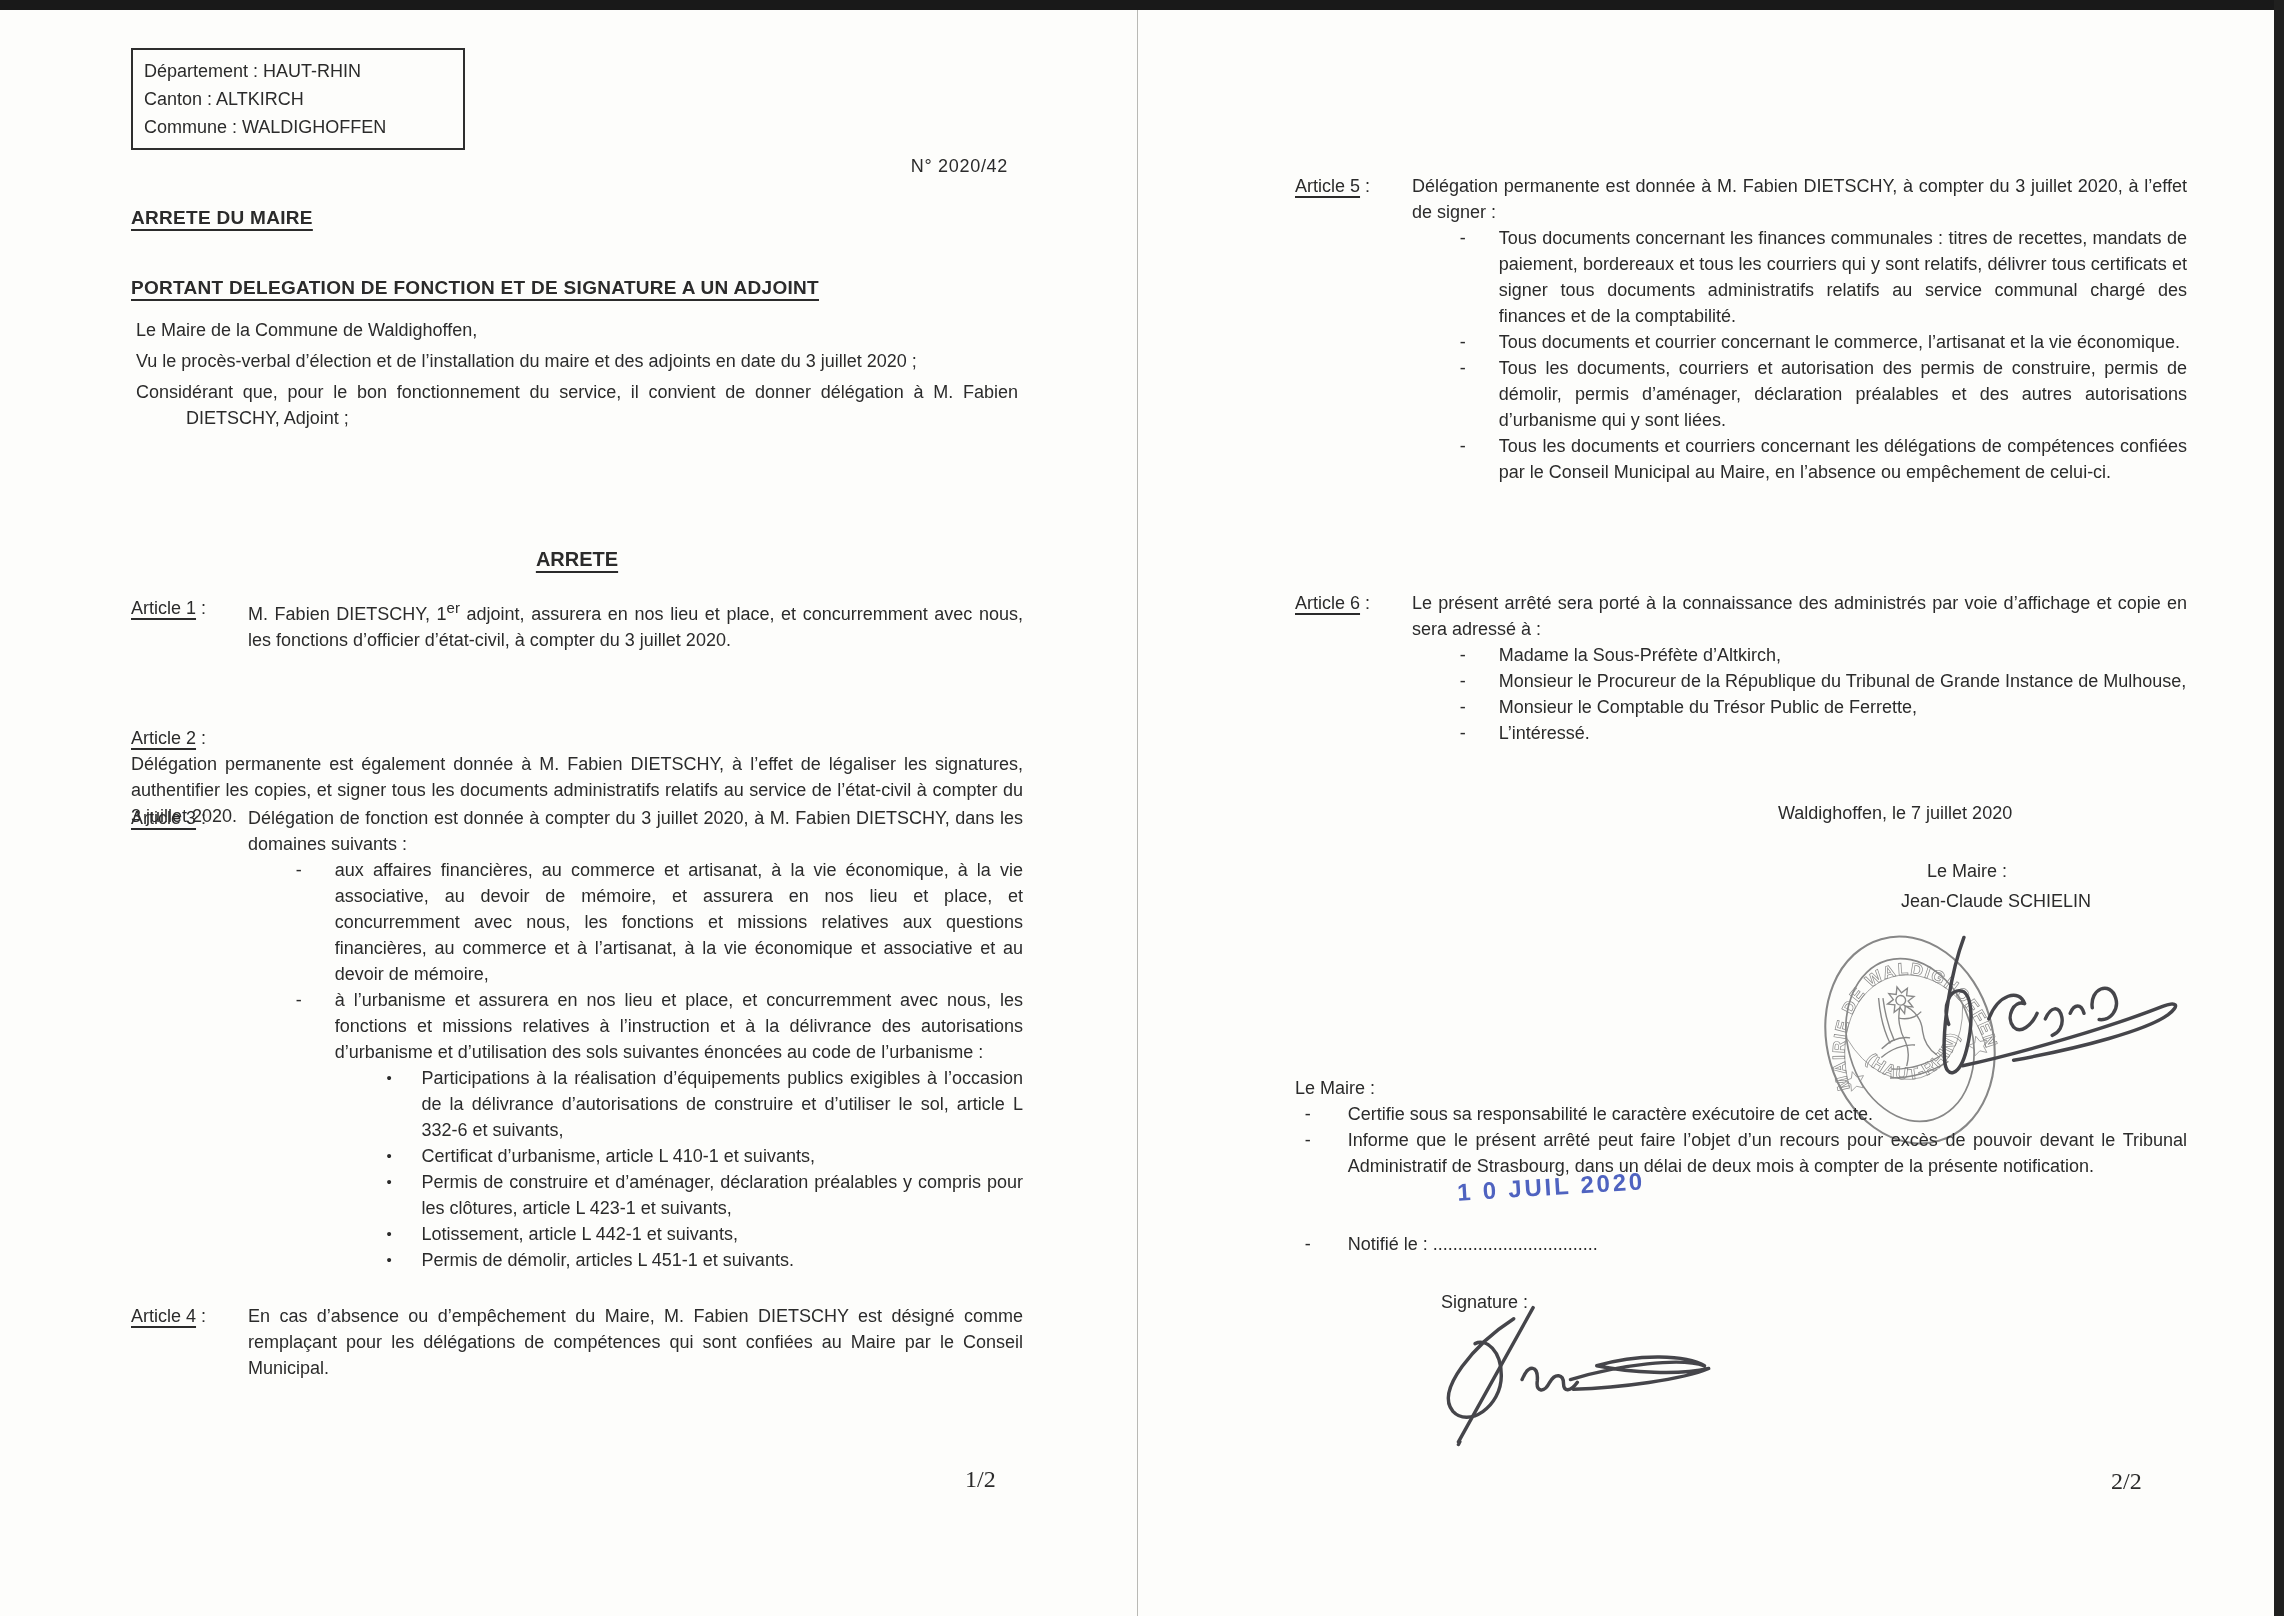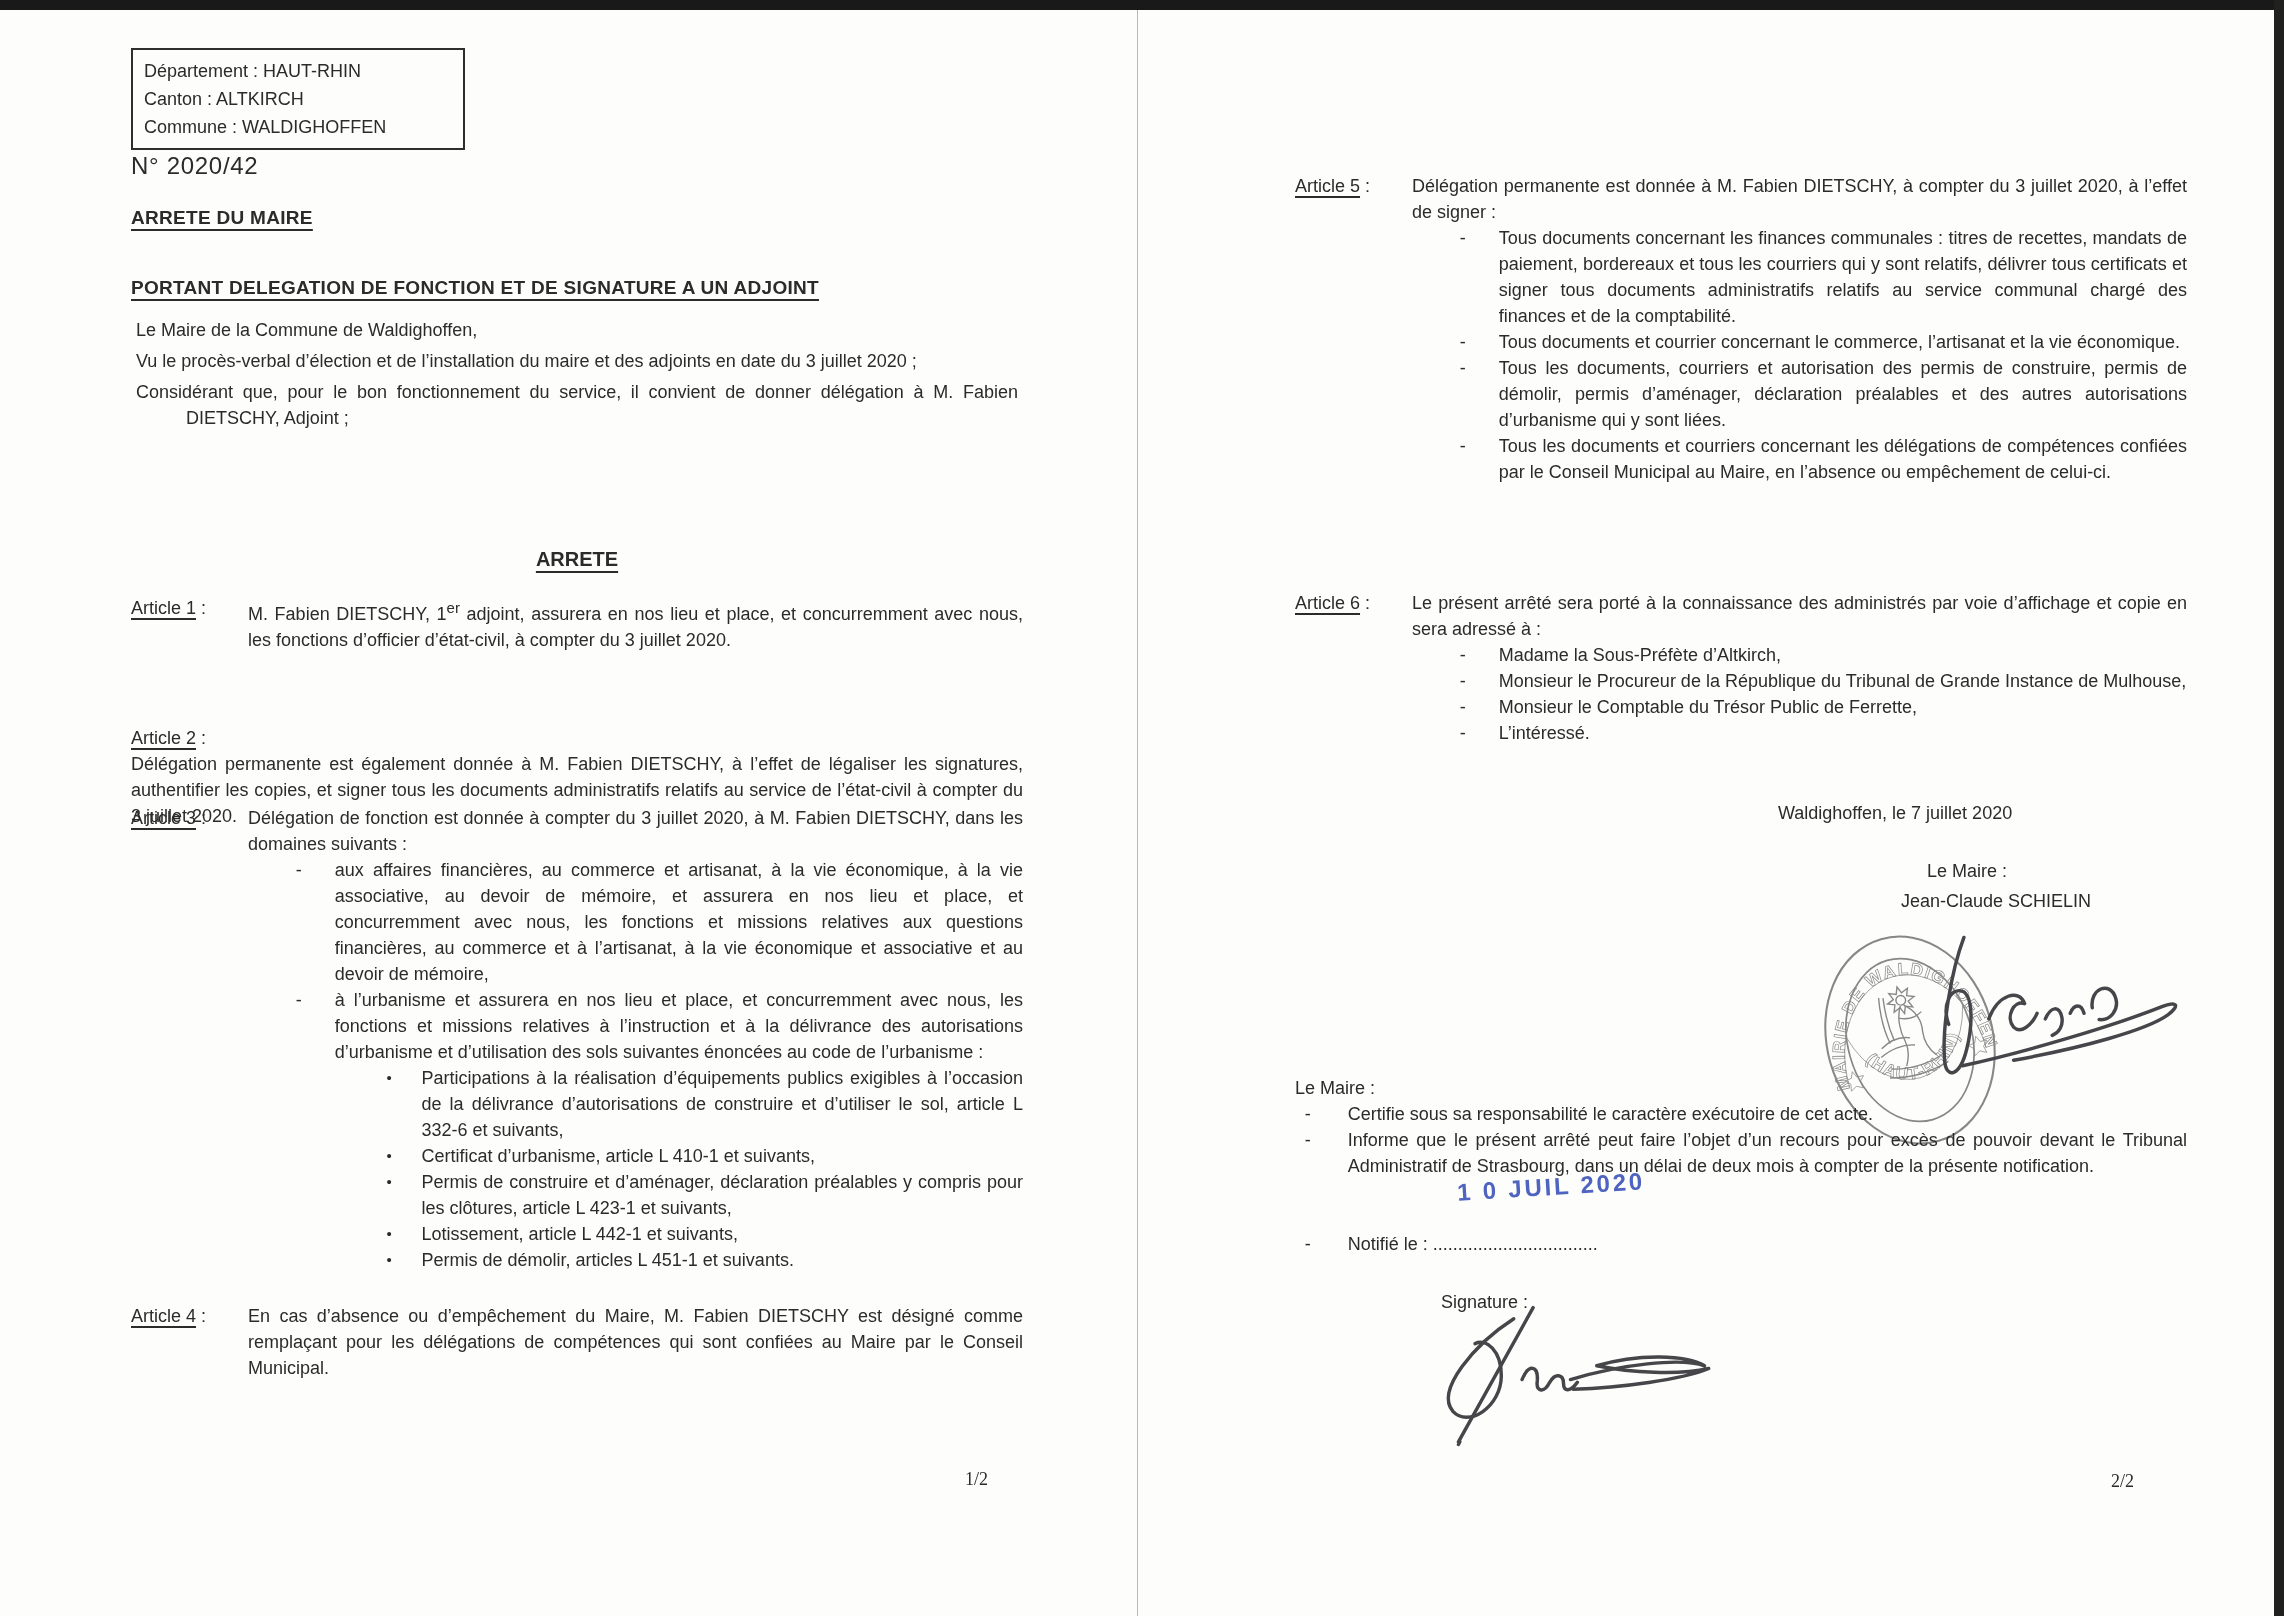--- a/index.html
+++ b/index.html
@@ -12,22 +12,22 @@
 
   .col{position:absolute;top:0;width:892px;height:1616px;font-size:18px;line-height:26px;}
   #col-left{left:131px;}
   #col-right{left:1295px;}
   .abs{position:absolute;}
 
   
   .header-box{border:2.1px solid #2e2e2e;padding:7px 11px;width:308px;background:transparent;}
   .header-box div{white-space:nowrap;line-height:28px;}
 
-  .doc-number{width:100%;padding-right:15px;box-sizing:border-box;
-              font-size:24px;letter-spacing:0.7px;}
+  .doc-number{width:100%;text-align:right;padding-right:15px;box-sizing:border-box;
+              font-size:18px;letter-spacing:0.7px;}
 
   .title{width:100%;text-align:left;font-weight:bold;font-size:19px;line-height:32px;
          letter-spacing:0.3px;white-space:nowrap;}
   .title .u-line{text-decoration:underline;text-decoration-thickness:2.1px;text-underline-offset:4.8px;}
 
   .heading-center{width:100%;text-align:center;font-weight:bold;font-size:20px;}
   .heading-center .u-line{text-decoration:underline;text-decoration-thickness:2.1px;text-underline-offset:4.8px;}
 
   .preamble p{margin:5px;text-align:justify;}
   .hang{padding-left:50px;text-indent:-50px;}
@@ -39,21 +39,21 @@
   .abody p{margin:0;text-align:justify;}
 
   .dash-item{display:flex;margin-left:45px;}
   .dash-item .dcol{flex:none;width:39px;padding-left:2.8px;}
   .dash-item .dtext{flex:1;text-align:justify;}
 
   .bullet-item{display:flex;margin-left:137px;}
   .bullet-item .bcol{flex:none;width:35px;padding-left:1.4px;font-size:15px;}
   .bullet-item .btext{flex:1;text-align:justify;}
 
-  .page-number{font-family:"Liberation Serif","DejaVu Serif",serif;font-size:18px;}
+  .page-number{font-family:"Liberation Serif","DejaVu Serif",serif;font-size:24px;}
 
   .dateline{white-space:nowrap;}
   .signer{white-space:nowrap;}
 
   
   .maire-items .dash-item{margin-left:0;}
   .maire-items .dcol{width:43px;padding-left:9.7px;}
 
   .blue-stamp{color:#4156bb;font-weight:bold;font-size:24px;letter-spacing:2.8px;
               transform:rotate(-3.5deg);opacity:0.92;white-space:nowrap;

